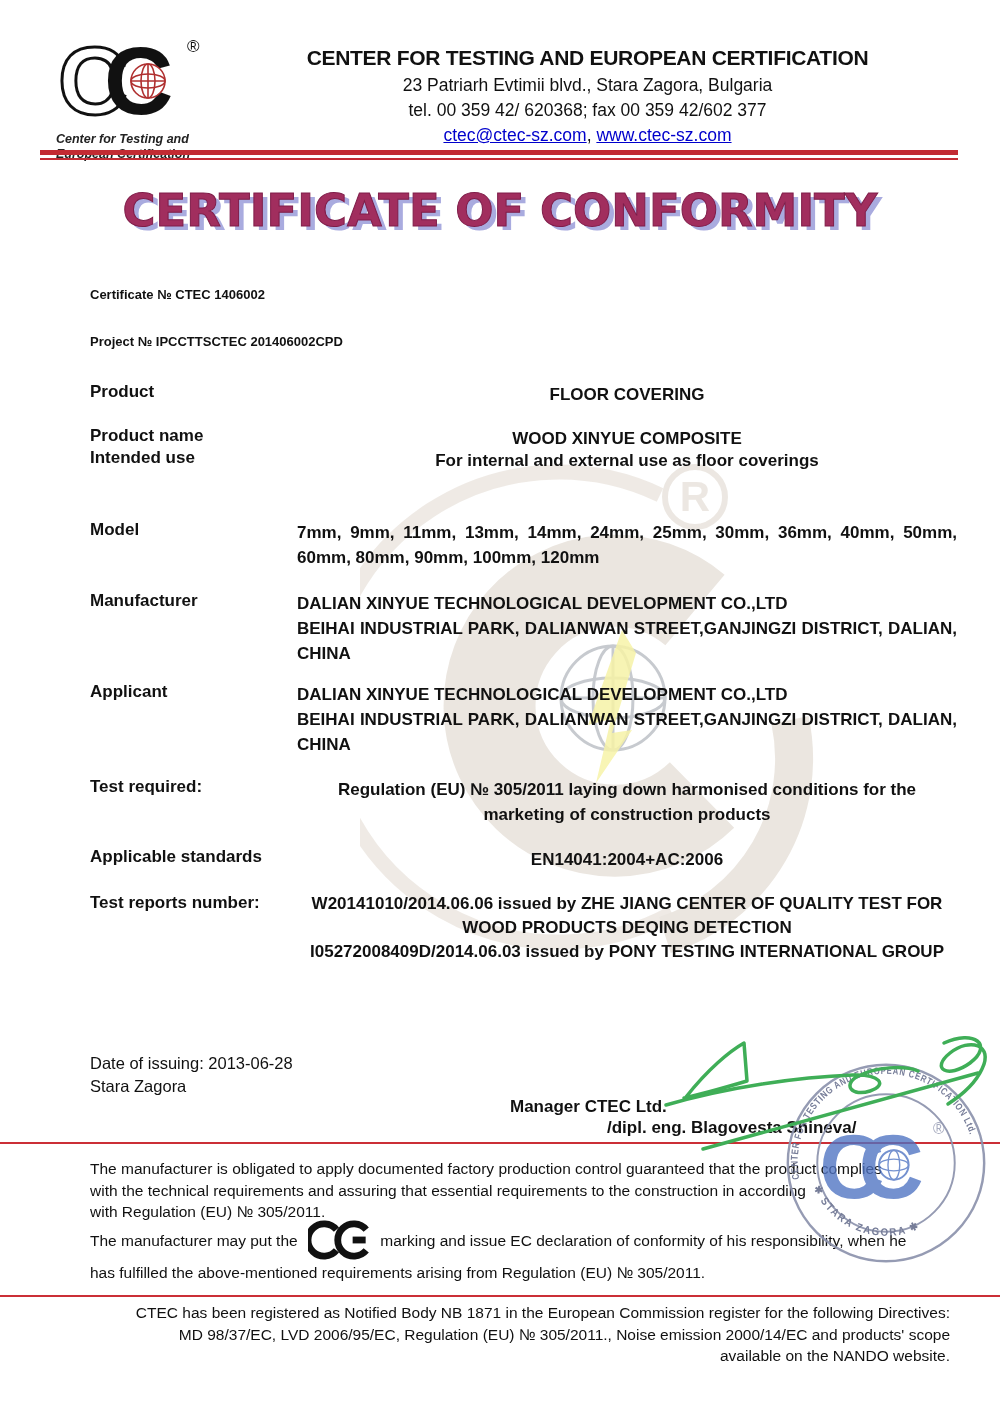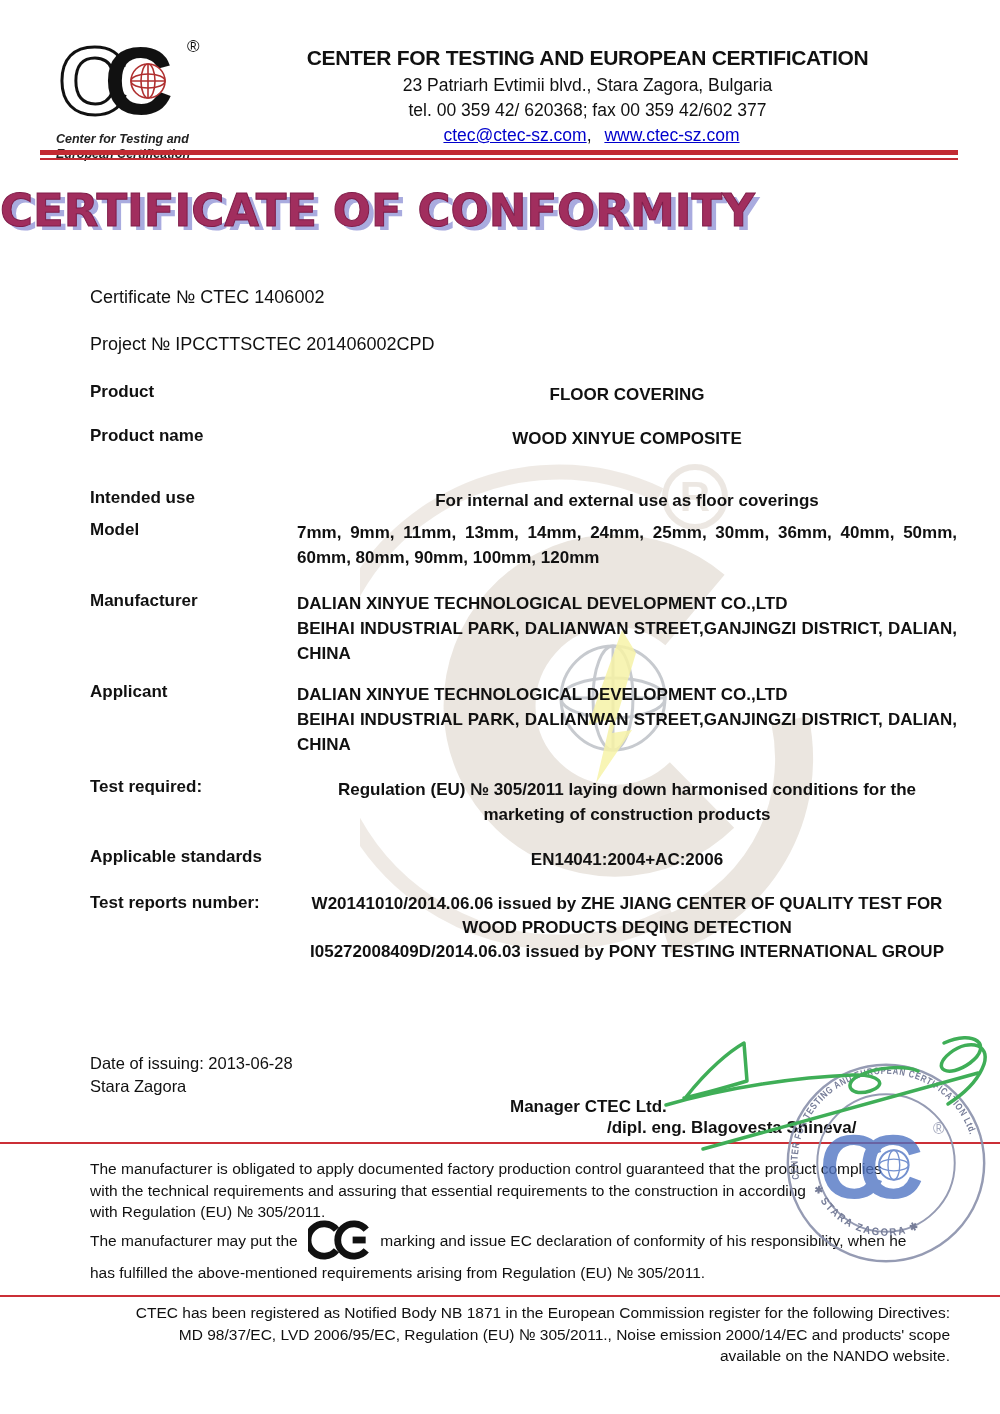--- a/index.html
+++ b/index.html
@@ -10,38 +10,38 @@
   .layer{position:absolute;}
   
   .logo-block{left:56px;top:34px;width:170px;}
   .logo-caption{font-size:12.5px;font-weight:bold;font-style:italic;line-height:15px;
     white-space:pre-line;color:#222;margin-top:2px;}
   .header-text{left:215px;top:46px;width:745px;text-align:center;}
   .org-name{font-size:21px;font-weight:bold;letter-spacing:-0.3px;}
   .addr{font-size:17.5px;margin-top:5px;}
   .tel{font-size:17.5px;margin-top:4px;}
   .links{font-size:17.5px;margin-top:4px;}
-  .link{color:#0000cc;text-decoration:underline;cursor:pointer;margin-left:8px;}
+  .link{color:#0000cc;text-decoration:underline;cursor:pointer;}
   .rule-double{left:40px;right:42px;top:150px;height:3px;
     border-top:5px solid #c22b33;border-bottom:2px solid #c22b33;}
   
-  .cert-title{left:0;top:184px;width:1000px;text-align:left;
+  .cert-title{left:0;top:184px;width:1000px;text-align:center;
     font-family:"DejaVu Sans",sans-serif;font-size:45px;font-weight:bold;
     letter-spacing:0px;color:#a12e5e;-webkit-text-stroke:1px #7e1c48;
     text-shadow:5px 4px 0 #a9abdf;}
   
-  .line-bold{left:90px;right:45px;font-size:18px;font-weight:normal;}
+  .line-bold{left:90px;right:45px;font-size:13px;font-weight:bold;}
   .cert-no{top:287px;}
   .proj-no{top:334px;}
   .row{left:90px;right:43px;display:flex;}
   .row .lbl{width:207px;flex:0 0 207px;font-size:17px;font-weight:bold;}
   .row .val{flex:1;font-size:17px;font-weight:bold;line-height:25px;
     white-space:pre-line;text-align:justify;}
   .row .val.left{text-align:center;}
-  .r0{top:382px;} .r1{top:426px;} .r2{top:488px;} .r3{top:520px;}
+  .r0{top:382px;} .r1{top:426px;} .r2{top:448px;} .r3{top:520px;}
   .r4{top:591px;} .r5{top:682px;} .r6{top:777px;} .r7{top:847px;}
   .r8{top:892px;line-height:22px;}
   .r8 .val{line-height:24px;}
   
   .statement{left:90px;width:818px;top:997px;font-size:15.5px;line-height:21.5px;}
   .date-line{left:90px;top:1054px;font-size:16.5px;}
   .place-line{left:90px;top:1077px;font-size:16.5px;}
   .manager-line{left:510px;top:1097px;font-size:17px;font-weight:bold;}
   .signatory-line{left:607px;top:1118px;font-size:17px;font-weight:bold;}
   .rule-thin{left:0;width:1000px;height:2px;background:#cb2f36;}

